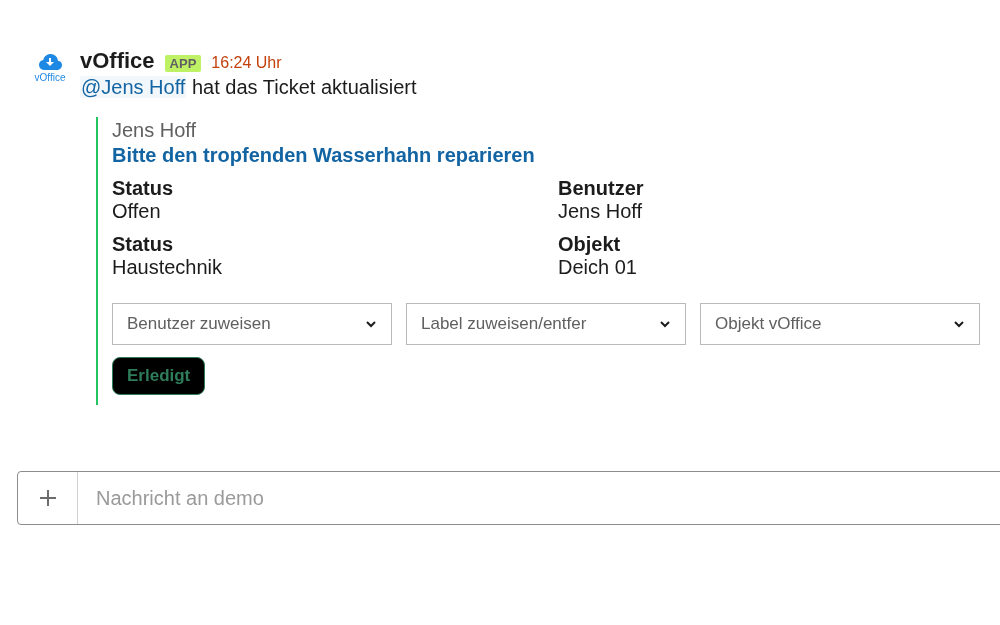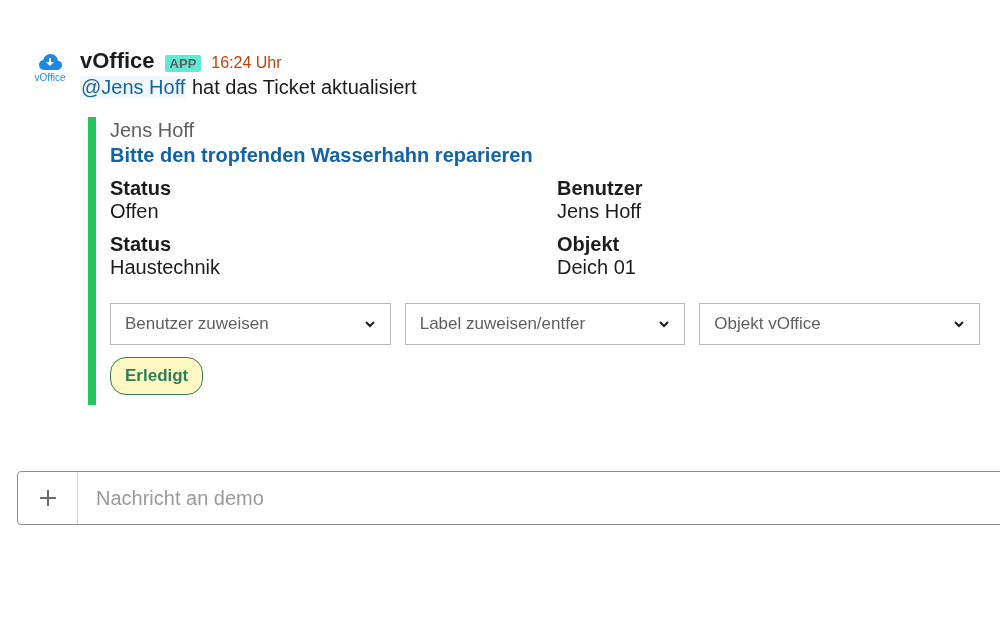--- a/index.html
+++ b/index.html
@@ -40,44 +40,44 @@
   }
   .author-name {
     font-size: 22px;
     font-weight: 800;
     color: #1d1c1d;
   }
   .app-badge {
     font-size: 13px;
     font-weight: 700;
     color: #616061;
-    background: #5eead4;
+    background: #bef264;
     padding: 1px 5px;
     border-radius: 2px;
   }
   .timestamp {
     font-size: 16px;
     color: #c2410c;
     text-align: right;
   }
   .summary-line {
     font-size: 20px;
     color: #1d1c1d;
     margin-bottom: 18px;
   }
   .mention {
     color: #1264a3;
     background: #f2f7fb;
     border-radius: 2px;
     padding: 0 1px;
   }
   .attachment {
-    border-left: 8px solid #22c55e;
+    border-left: 2px solid #22c55e;
     padding: 2px 0 10px 14px;
-    margin-left: 8px;
+    margin-left: 16px;
   }
   .att-author {
     color: #616061;
     font-size: 20px;
     margin-bottom: 2px;
   }
   .att-title {
     color: #1264a3;
     font-weight: 700;
     font-size: 20px;
@@ -129,22 +129,22 @@
   .chevron {
     width: 12px;
     height: 12px;
     flex-shrink: 0;
   }
   .done-btn {
     display: inline-flex;
     align-items: center;
     padding: 6px 14px;
     border: 1px solid #2e7d5b;
-    border-radius: 16px;
-    background: #fef9c3;
+    border-radius: 8px;
+    background: #000000;
     color: #2e7d5b;
     font-size: 17px;
     font-weight: 700;
     cursor: pointer;
     height: 38px;
   }
   .composer {
     position: absolute;
     left: 17px;
     right: -5px;

